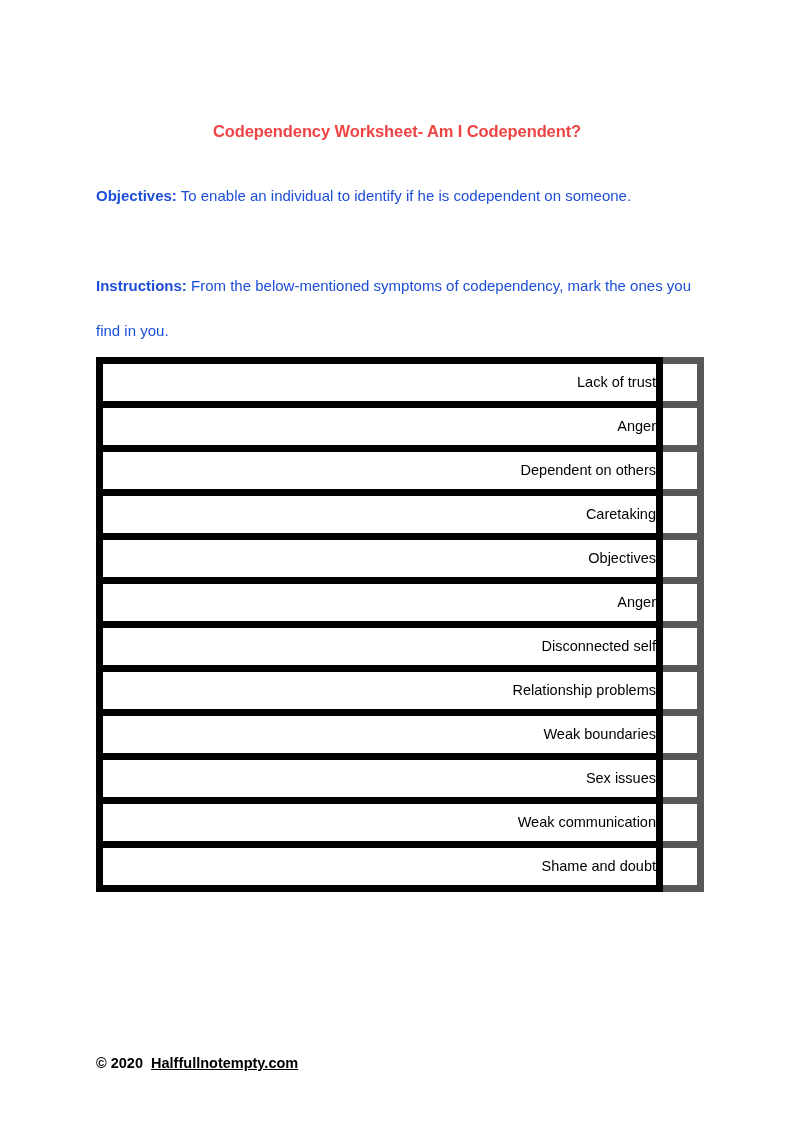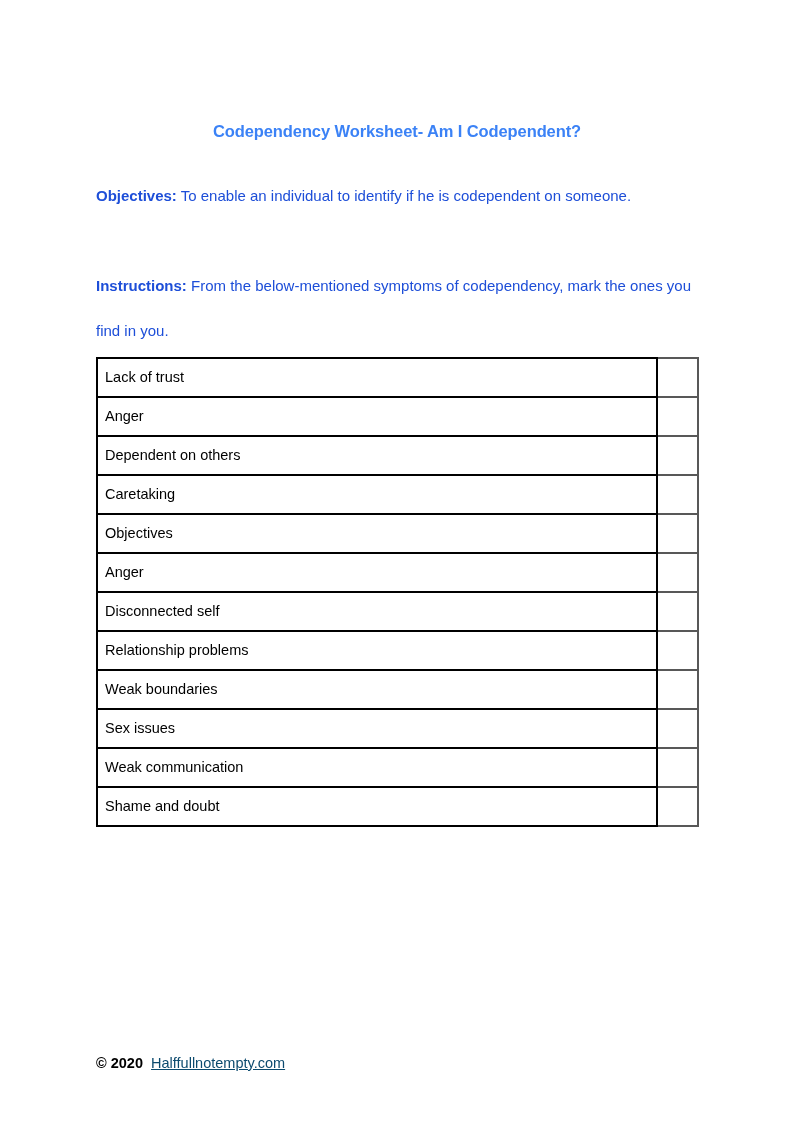--- a/index.html
+++ b/index.html
@@ -24,21 +24,21 @@
     position: absolute;
     left: 96px;
     top: 0;
     width: 602px;
   }
 
   .doc-title {
     text-align: center;
     font-size: 16.5px;
     font-weight: bold;
-    color: #3b82f6;
+    color: #ef4444;
     margin: 0;
     padding: 0;
     position: absolute;
     top: 122px;
     left: 0;
     width: 602px;
     letter-spacing: -0.1px;
   }
 
   .para {
@@ -61,29 +61,30 @@
   .symptom-table {
     position: absolute;
     left: 0;
     top: 357px;
     width: 601px;
     border-collapse: collapse;
     table-layout: fixed;
   }
 
   .symptom-table td {
-    border: 2px solid #000000;
+    border: 7px solid #000000;
     height: 37px;
     padding: 0 0 0 7px;
     font-size: 14.5px;
     line-height: 37px;
     color: #000000;
     vertical-align: middle;
     box-sizing: border-box;
     background: #ffffff;
+    text-align: right;
   }
 
   .symptom-table td.mark-cell {
     width: 41px;
     padding: 0;
     border-color: #585858;
   }
 
   .symptom-table td.label-cell {
     width: 560px;
@@ -97,23 +98,23 @@
     line-height: 24px;
     white-space: nowrap;
   }
 
   .footer .copyright {
     font-weight: bold;
     color: #000000;
   }
 
   .footer .site-link {
-    color: #0c4a6e;
+    color: #000000;
     text-decoration: underline;
-    font-weight: normal;
+    font-weight: bold;
   }
 </style>
 </head>
 <body>
 
 <div class="page">
 
   <div class="content">
 
     <h1 class="doc-title">Codependency Worksheet- Am I Codependent?</h1>

